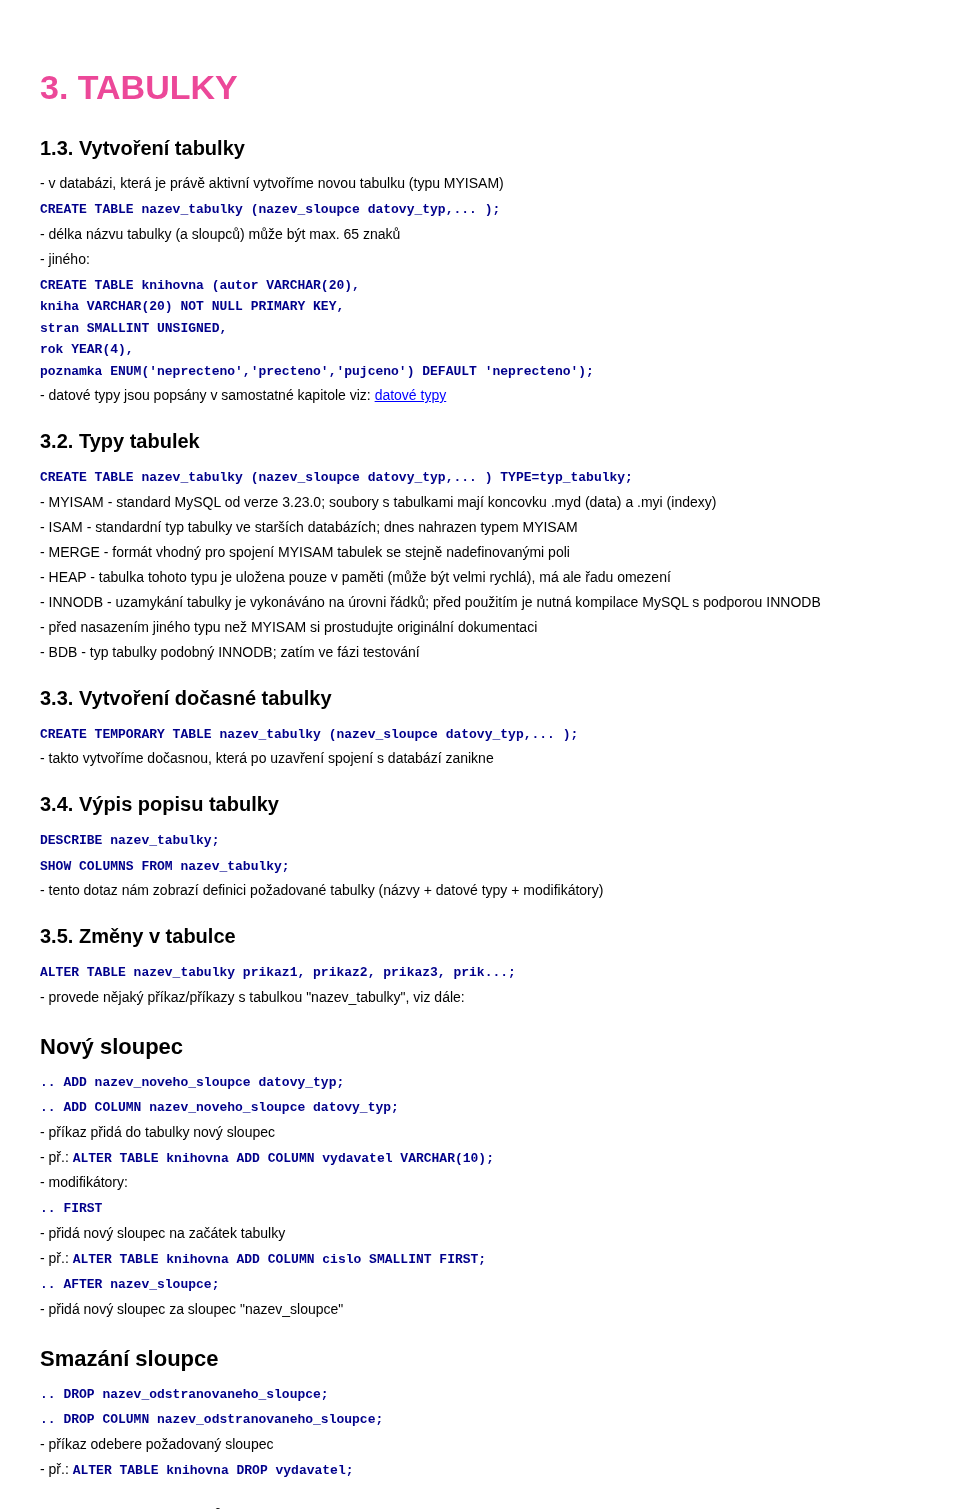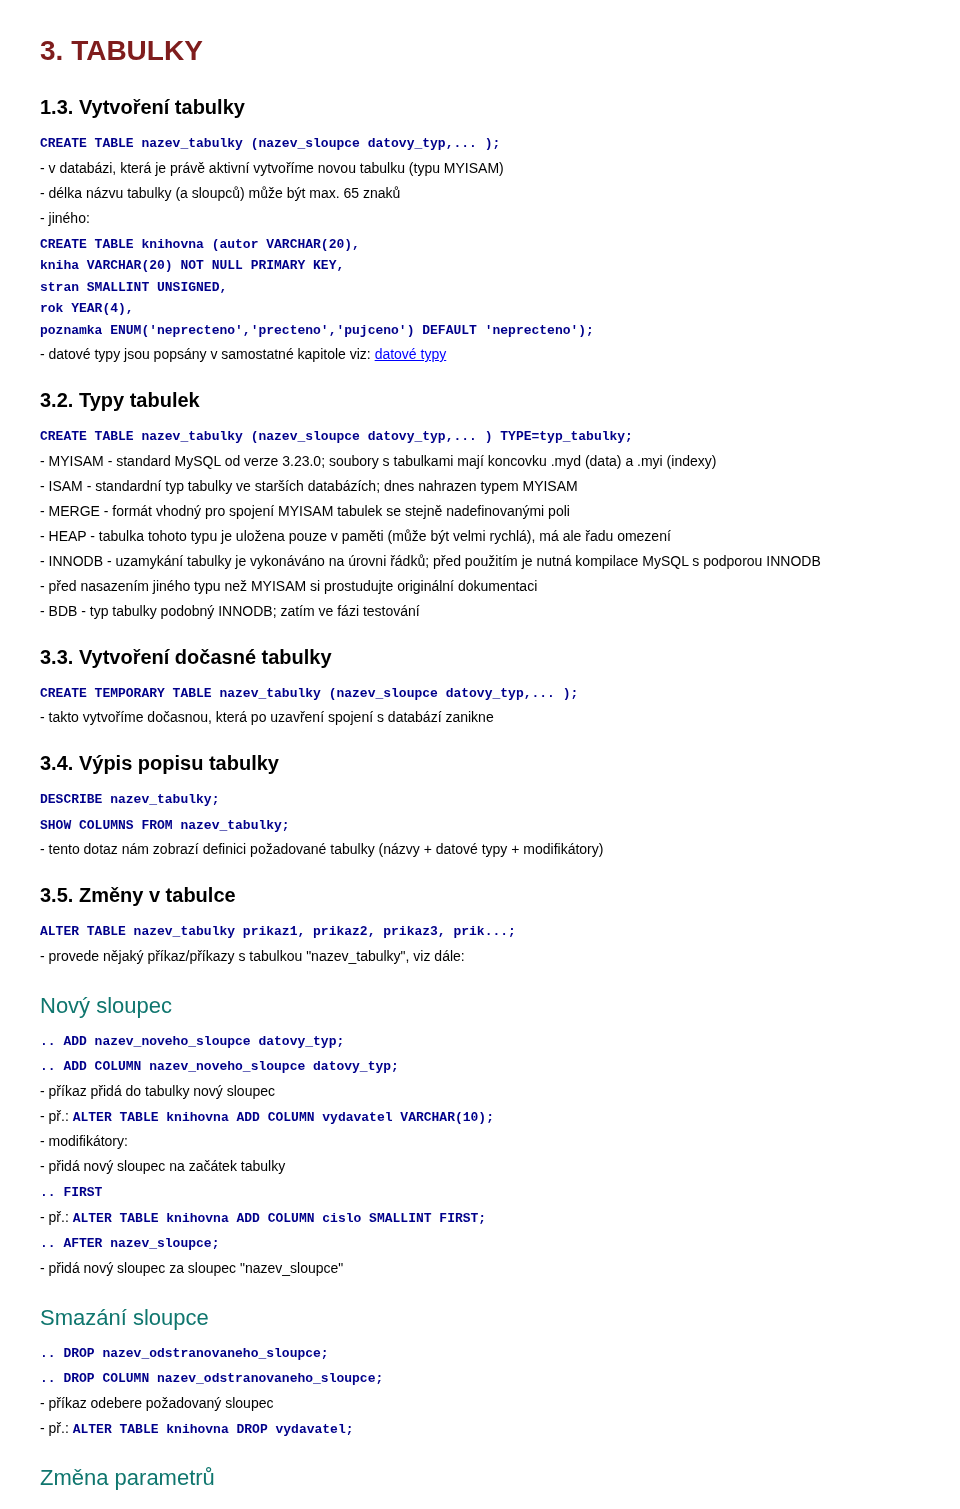--- a/index.html
+++ b/index.html
@@ -6,38 +6,39 @@
     body {
       font-family: Arial, sans-serif;
       font-size: 14px;
       color: #000;
       background: #fff;
       padding: 30px 40px;
       line-height: 1.5;
       max-width: 960px;
     }
     h1 {
-      font-size: 28px;
+      font-size: 34px;
       font-weight: bold;
       margin-bottom: 20px;
-      color: #7f1d1d;
+      color: #ec4899;
+      margin-top: 32px;
     }
     h2 {
       font-size: 20px;
       font-weight: bold;
       margin-top: 20px;
       margin-bottom: 10px;
       color: #000;
     }
     h3 {
       font-size: 22px;
-      font-weight: normal;
+      font-weight: bold;
       margin-top: 22px;
       margin-bottom: 8px;
-      color: #0f766e;
+      color: #000000;
     }
     .code {
       font-family: 'Courier New', Courier, monospace;
       font-size: 13px;
       color: #00008b;
       font-weight: bold;
     }
     p {
       margin-bottom: 4px;
       font-size: 14px;
@@ -50,24 +51,24 @@
       text-decoration: underline;
     }
   </style>
 </head>
 <body>
 
 <h1>3. TABULKY</h1>
 
 <div class="section">
   <h2>1.3. Vytvoření tabulky</h2>
+  <p>- v databázi, která je právě aktivní vytvoříme novou tabulku (typu MYISAM)</p>
   <p>
     <span class="code">CREATE TABLE nazev_tabulky (nazev_sloupce datovy_typ,... );</span>
   </p>
-  <p>- v databázi, která je právě aktivní vytvoříme novou tabulku (typu MYISAM)</p>
   <p>- délka názvu tabulky (a sloupců) může být max. 65 znaků</p>
   <p>- jiného:</p>
   <p>
     <span class="code">CREATE TABLE knihovna (autor VARCHAR(20),<br>kniha VARCHAR(20) NOT NULL PRIMARY KEY,<br>stran SMALLINT UNSIGNED,<br>rok YEAR(4),<br>poznamka ENUM('neprecteno','precteno','pujceno') DEFAULT 'neprecteno');</span>
   </p>
   <p>
     <span>- datové typy jsou popsány v samostatné kapitole viz:</span>
     <a class="link">datové typy</a>
   </p>
 </div>
@@ -114,22 +115,22 @@
 
   <div class="section">
     <h3>Nový sloupec</h3>
     <p><span class="code">.. ADD nazev_noveho_sloupce datovy_typ;</span></p>
     <p><span class="code">.. ADD COLUMN nazev_noveho_sloupce datovy_typ;</span></p>
     <p>- příkaz přidá do tabulky nový sloupec</p>
     <p>
       <span>- př.: </span><span class="code">ALTER TABLE knihovna ADD COLUMN vydavatel VARCHAR(10);</span>
     </p>
     <p>- modifikátory:</p>
+    <p><span class="code">.. FIRST</span></p>
     <p>- přidá nový sloupec na začátek tabulky</p>
-    <p><span class="code">.. FIRST</span></p>
     <p>
       <span>- př.: </span><span class="code">ALTER TABLE knihovna ADD COLUMN cislo SMALLINT FIRST;</span>
     </p>
     <p><span class="code">.. AFTER nazev_sloupce;</span></p>
     <p>- přidá nový sloupec za sloupec "nazev_sloupce"</p>
   </div>
 
   <div class="section">
     <h3>Smazání sloupce</h3>
     <p><span class="code">.. DROP nazev_odstranovaneho_sloupce;</span></p>

